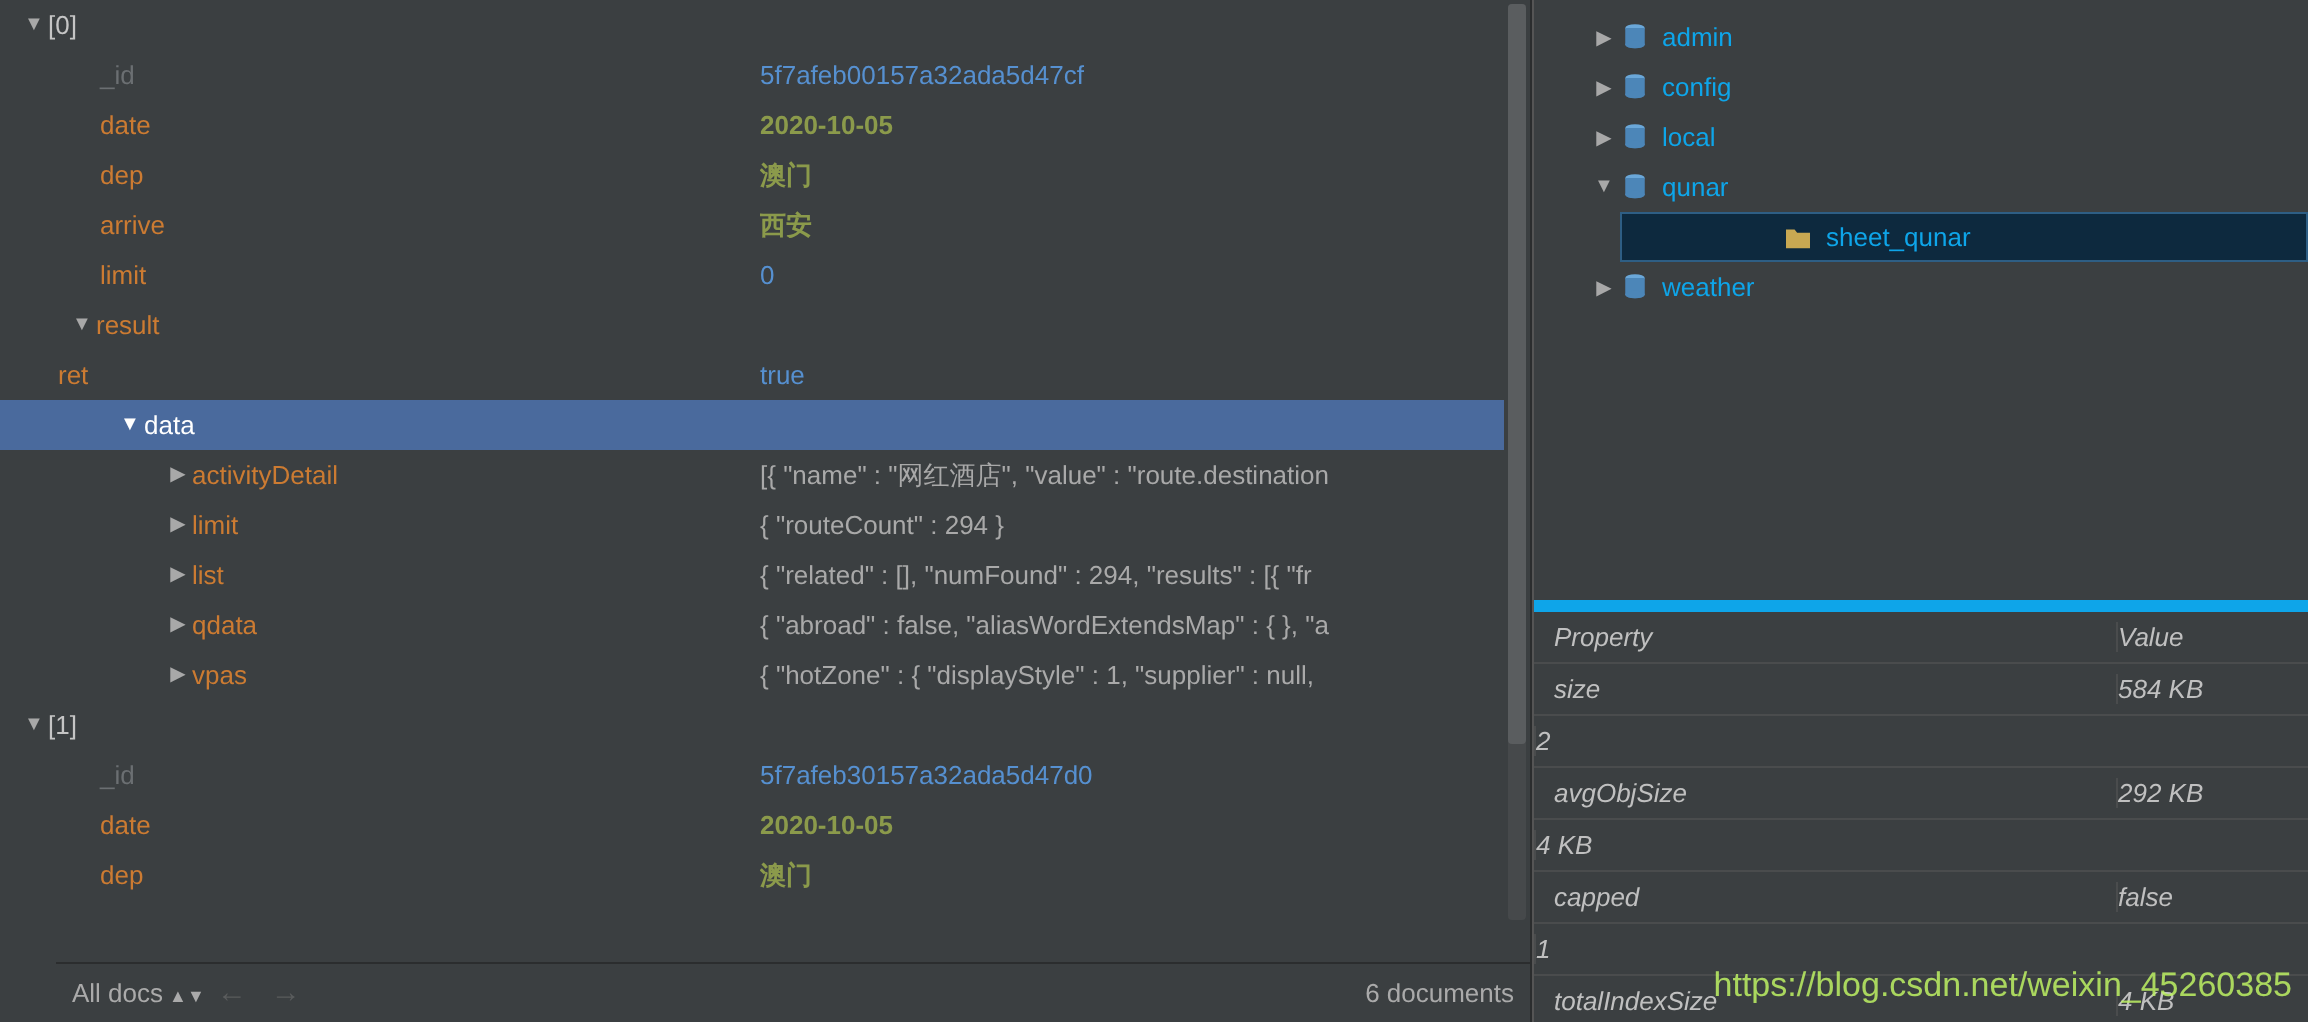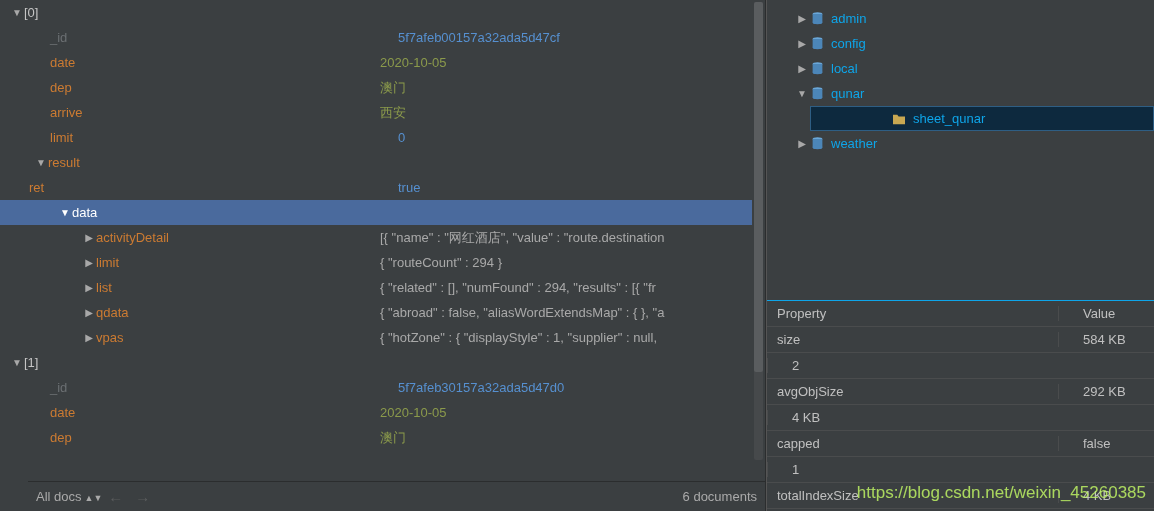--- a/index.html
+++ b/index.html
@@ -57,22 +57,22 @@
     display: inline-flex;
     width: 14px;
     justify-content: center;
     color: #a8a8a8;
     font-size: 10px;
     cursor: pointer;
   }
   .key-orange { color: #cc7b32; }
   .key-dim { color: #6b6f72; }
   .key-white { color: #c5c5c5; }
-  .val-blue { color: #5690d0; margin-left: 18px; }
-  .val-olive { color: #8b9a4b; }
+  .val-blue { color: #5690d0; }
+  .val-olive { color: #8b9a4b; font-weight: bold; }
   .val-gray { color: #a9a9a9; }
   .row.selected {
     background: #4a6a9d;
   }
   .row.selected .key-orange,
   .row.selected .key-white { color: #fff; }
   .row.selected .expander { color: #fff; }
 
   .bottom-bar {
     height: 30px;
@@ -116,39 +116,40 @@
     width: 16px; height: 16px;
     align-items:center; justify-content:center;
     margin-right: 6px;
   }
   .db-icon svg { width:15px; height:15px; }
   .coll-icon svg { width:14px; height:12px; }
   .db-label { color: #0ea5e9; }
 
   .prop-table-wrap {
     flex: 1;
-    border-top: 1px solid #0ea5e9;
+    border-top: 6px solid #0ea5e9;
     overflow:hidden;
+    font-style:italic;
   }
   .prop-head, .prop-row {
     display:flex;
     height: 26px;
     align-items:center;
     border-bottom: 1px solid #4a4c4d;
   }
   .prop-head {
     background: #3b3f41;
     color: #c0c0c0;
   }
   .prop-row {
     background: #3b3f41;
     color: #c0c0c0;
   }
   .pcol1 { flex:1; padding-left:10px; }
-  .pcol2 { width: 96px; padding-left:24px; border-left:1px solid #4a4c4d; }
+  .pcol2 { width: 96px; padding-left:0; border-left:1px solid #4a4c4d; }
   .prop-head .pcol1, .prop-head .pcol2 { border-bottom: none; }
 
   .watermark {
     position:absolute;
     right: 8px; bottom: 8px;
     color: #bef264;
     opacity: .85;
     font-size: 17px;
     pointer-events:none;
   }

